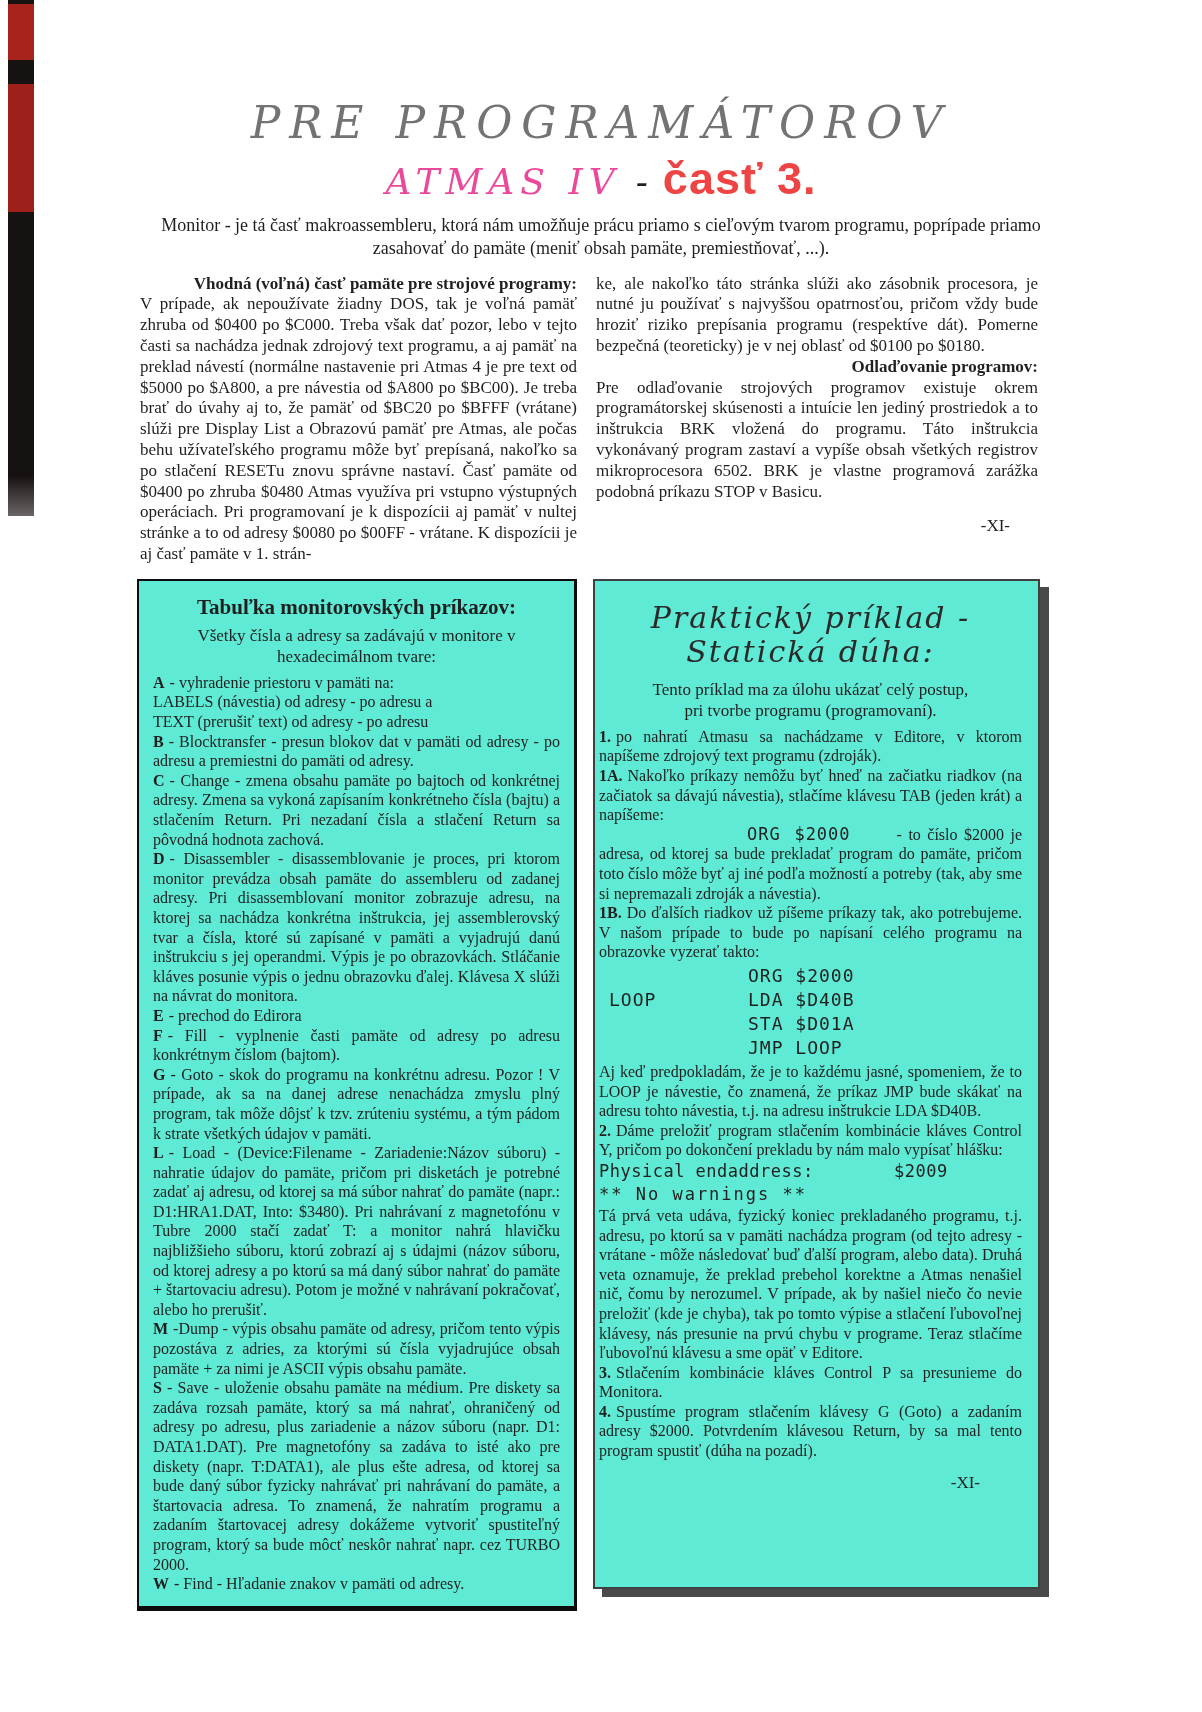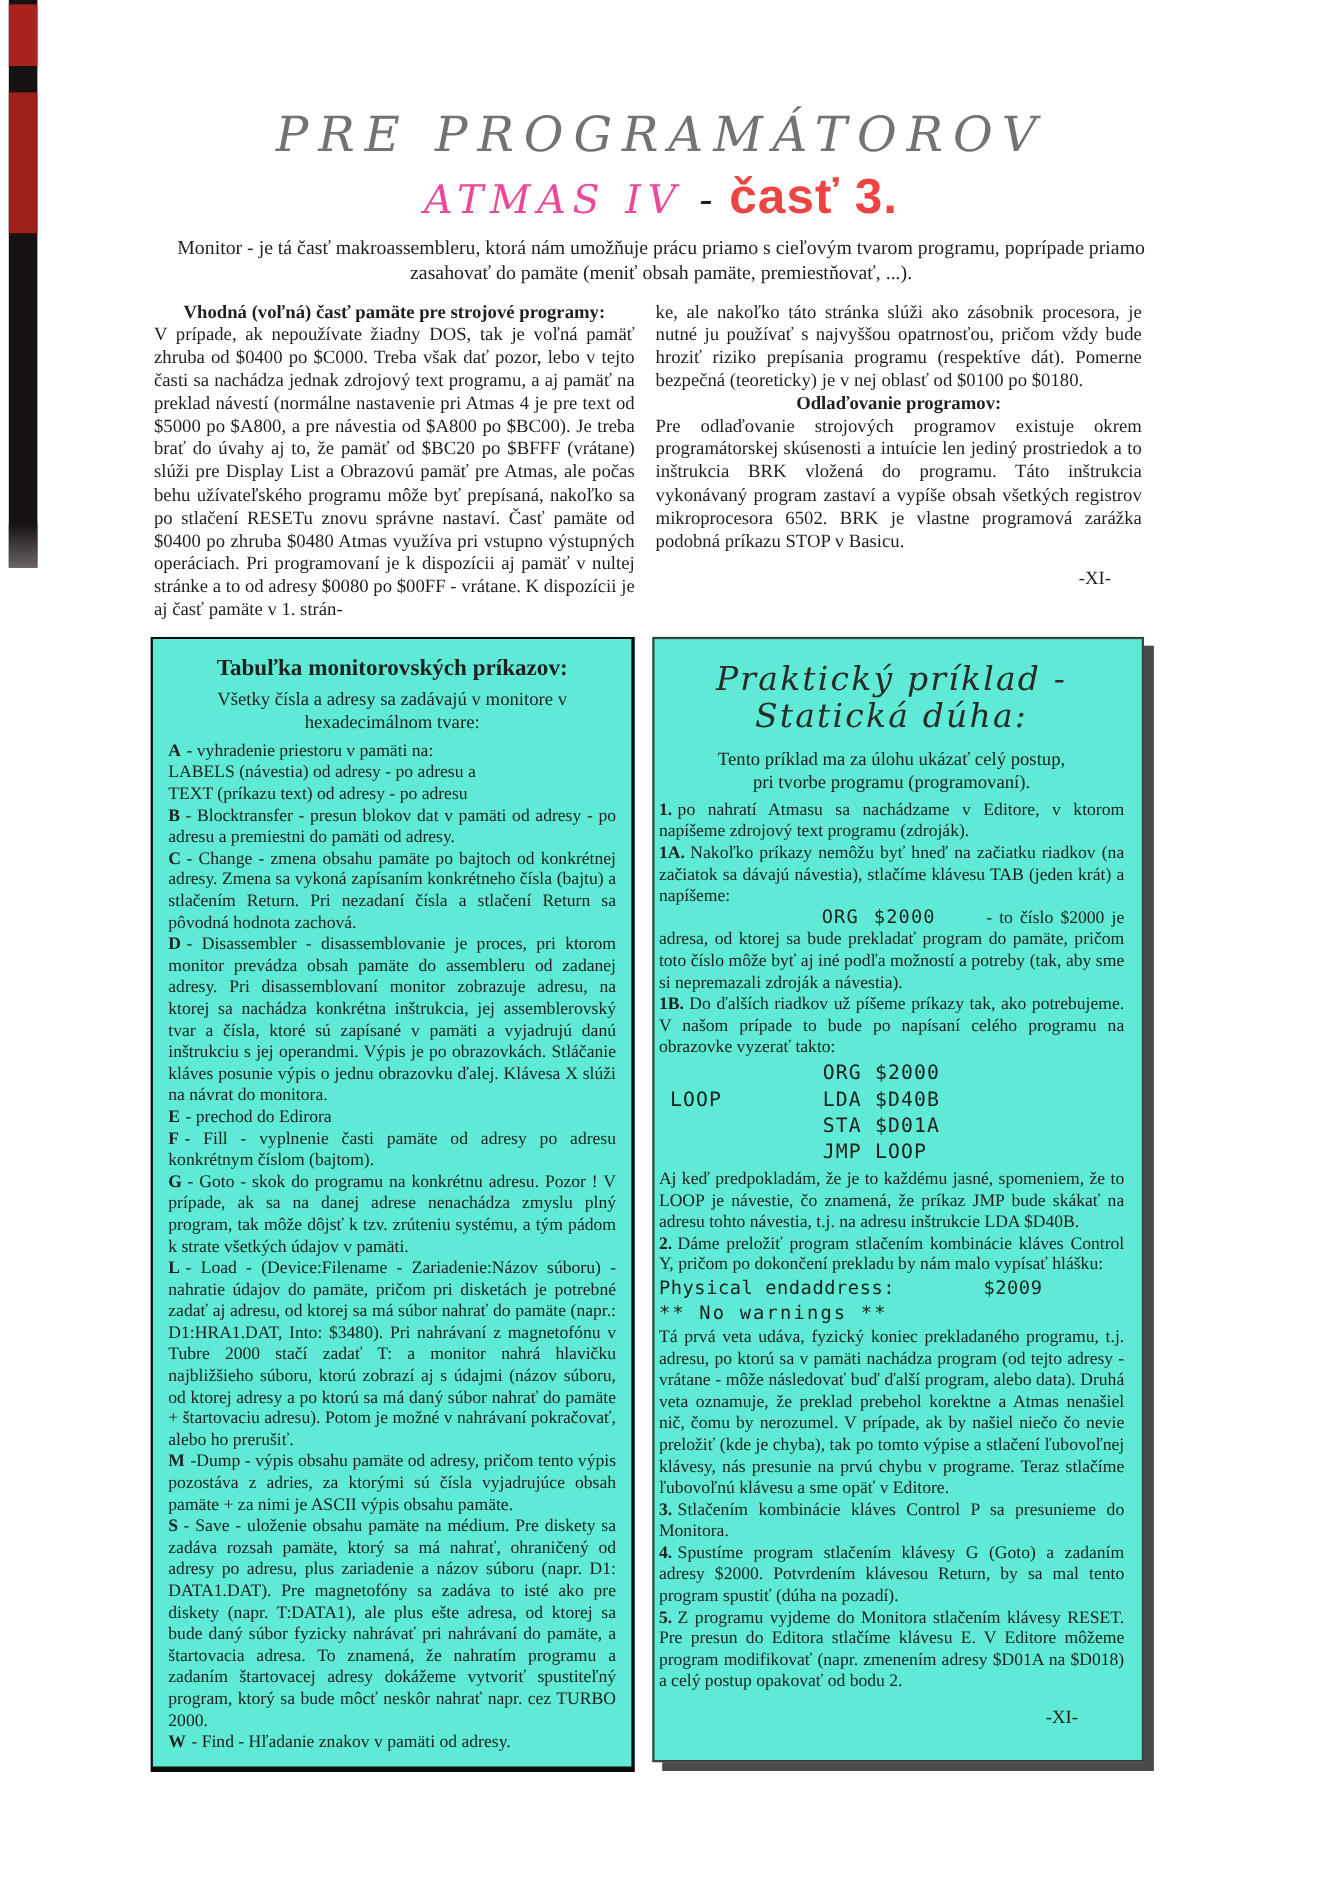--- a/index.html
+++ b/index.html
@@ -25,21 +25,21 @@
   .subtitle .script{font-family:"DejaVu Serif",serif;font-style:italic;letter-spacing:6px;color:#ec4899;}
   .subtitle .sep{font-family:"DejaVu Serif",serif;font-style:italic;padding:0 6px;}
   .subtitle .boldpart{font-family:Liberation Sans, sans-serif;font-weight:700;font-size:45px;letter-spacing:1px;color:#ef4444;}
   .intro{margin:10px 40px 0 40px;font-size:18px;line-height:23px;}
   .intro p{margin:0;}
 
   .cols{display:flex;gap:19px;margin:14px 0 0 140px;width:898px;}
   .col{width:437px;font-size:17px;line-height:20.8px;text-align:justify;}
   .col-right{width:442px;}
   .col p{margin:0;}
-  .col .h{font-weight:bold;text-align:center;}
+  .col .h{font-weight:bold;text-align:right;}
   .sig{text-align:right;padding-right:28px;margin-top:14px !important;}
 
   .boxes{display:flex;gap:16px;margin:14px 0 0 137px;align-items:flex-start;}
   .box{box-sizing:border-box;background:#5eead4;}
   .box-left{
     width:440px;min-height:1018px;
     border:2px solid #0c0c0c;border-bottom-width:5px;border-right-width:3px;
     padding:10px 14px 12px 14px;
   }
   .box-right{
@@ -108,21 +108,21 @@
     </div>
   </section>
 
   <section class="boxes">
 
     <div class="box box-left">
       <p class="box-title">Tabuľka monitorovských príkazov:</p>
       <p class="box-sub">Všetky čísla a adresy sa zadávajú v monitore v hexadecimálnom tvare:</p>
       <p class="entry"><b class="lead">A</b><span>- vyhradenie priestoru v pamäti na:</span></p>
       <p class="entry"><span>LABELS (návestia) od adresy - po adresu a</span></p>
-      <p class="entry"><span>TEXT (príkazu text) od adresy - po adresu</span></p>
+      <p class="entry"><span>TEXT (prerušiť text) od adresy - po adresu</span></p>
       <p class="entry"><b class="lead">B</b><span>- Blocktransfer - presun blokov dat v pamäti od adresy - po adresu a premiestni do pamäti od adresy.</span></p>
       <p class="entry"><b class="lead">C</b><span>- Change - zmena obsahu pamäte po bajtoch od konkrétnej adresy. Zmena sa vykoná zapísaním konkrétneho čísla (bajtu) a stlačením Return. Pri nezadaní čísla a stlačení Return sa pôvodná hodnota zachová.</span></p>
       <p class="entry"><b class="lead">D</b><span>- Disassembler - disassemblovanie je proces, pri ktorom monitor prevádza obsah pamäte do assembleru od zadanej adresy. Pri disassemblovaní monitor zobrazuje adresu, na ktorej sa nachádza konkrétna inštrukcia, jej assemblerovský tvar a čísla, ktoré sú zapísané v pamäti a vyjadrujú danú inštrukciu s jej operandmi. Výpis je po obrazovkách. Stláčanie kláves posunie výpis o jednu obrazovku ďalej. Klávesa X slúži na návrat do monitora.</span></p>
       <p class="entry"><b class="lead">E</b><span>- prechod do Edirora</span></p>
       <p class="entry"><b class="lead">F</b><span>- Fill - vyplnenie časti pamäte od adresy po adresu konkrétnym číslom (bajtom).</span></p>
       <p class="entry"><b class="lead">G</b><span>- Goto - skok do programu na konkrétnu adresu. Pozor ! V prípade, ak sa na danej adrese nenachádza zmyslu plný program, tak môže dôjsť k tzv. zrúteniu systému, a tým pádom k strate všetkých údajov v pamäti.</span></p>
       <p class="entry"><b class="lead">L</b><span>- Load - (Device:Filename - Zariadenie:Názov súboru) - nahratie údajov do pamäte, pričom pri disketách je potrebné zadať aj adresu, od ktorej sa má súbor nahrať do pamäte (napr.: D1:HRA1.DAT, Into: $3480). Pri nahrávaní z magnetofónu v Tubre 2000 stačí zadať T: a monitor nahrá hlavičku najbližšieho súboru, ktorú zobrazí aj s údajmi (názov súboru, od ktorej adresy a po ktorú sa má daný súbor nahrať do pamäte + štartovaciu adresu). Potom je možné v nahrávaní pokračovať, alebo ho prerušiť.</span></p>
       <p class="entry"><b class="lead">M</b><span>-Dump - výpis obsahu pamäte od adresy, pričom tento výpis pozostáva z adries, za ktorými sú čísla vyjadrujúce obsah pamäte + za nimi je ASCII výpis obsahu pamäte.</span></p>
       <p class="entry"><b class="lead">S</b><span>- Save - uloženie obsahu pamäte na médium. Pre diskety sa zadáva rozsah pamäte, ktorý sa má nahrať, ohraničený od adresy po adresu, plus zariadenie a názov súboru (napr. D1: DATA1.DAT). Pre magnetofóny sa zadáva to isté ako pre diskety (napr. T:DATA1), ale plus ešte adresa, od ktorej sa bude daný súbor fyzicky nahrávať pri nahrávaní do pamäte, a štartovacia adresa. To znamená, že nahratím programu a zadaním štartovacej adresy dokážeme vytvoriť spustiteľný program, ktorý sa bude môcť neskôr nahrať napr. cez TURBO 2000.</span></p>
       <p class="entry"><b class="lead">W</b><span>- Find - Hľadanie znakov v pamäti od adresy.</span></p>
@@ -144,18 +144,17 @@
         <div class="codeline"><span class="clabel"></span><span>STA $D01A</span></div>
         <div class="codeline"><span class="clabel"></span><span>JMP LOOP</span></div>
       </div>
       <p class="entry">Aj keď predpokladám, že je to každému jasné, spomeniem, že to LOOP je návestie, čo znamená, že príkaz JMP bude skákať na adresu tohto návestia, t.j. na adresu inštrukcie LDA $D40B.</p>
       <p class="entry"><b class="lead">2.</b><span>Dáme preložiť program stlačením kombinácie kláves Control Y, pričom po dokončení prekladu by nám malo vypísať hlášku:</span></p>
       <div class="msgline"><span class="msglabel">Physical endaddress:</span><span>$2009</span></div>
       <div class="msg2">** No warnings **</div>
       <p class="entry">Tá prvá veta udáva, fyzický koniec prekladaného programu, t.j. adresu, po ktorú sa v pamäti nachádza program (od tejto adresy - vrátane - môže následovať buď ďalší program, alebo data). Druhá veta oznamuje, že preklad prebehol korektne a Atmas nenašiel nič, čomu by nerozumel. V prípade, ak by našiel niečo čo nevie preložiť (kde je chyba), tak po tomto výpise a stlačení ľubovoľnej klávesy, nás presunie na prvú chybu v programe. Teraz stlačíme ľubovoľnú klávesu a sme opäť v Editore.</p>
       <p class="entry"><b class="lead">3.</b><span>Stlačením kombinácie kláves Control P sa presunieme do Monitora.</span></p>
       <p class="entry"><b class="lead">4.</b><span>Spustíme program stlačením klávesy G (Goto) a zadaním adresy $2000. Potvrdením klávesou Return, by sa mal tento program spustiť (dúha na pozadí).</span></p>
-      <p class="entry"><b class="lead">5.</b><span>Z programu vyjdeme do Monitora stlačením klávesy RESET. Pre presun do Editora stlačíme klávesu E. V Editore môžeme program modifikovať (napr. zmenením adresy $D01A na $D018) a celý postup opakovať od bodu 2.</span></p>
       <p class="box-sig">-XI-</p>
     </div>
 
   </section>
 </div>
 
 </body></html>

